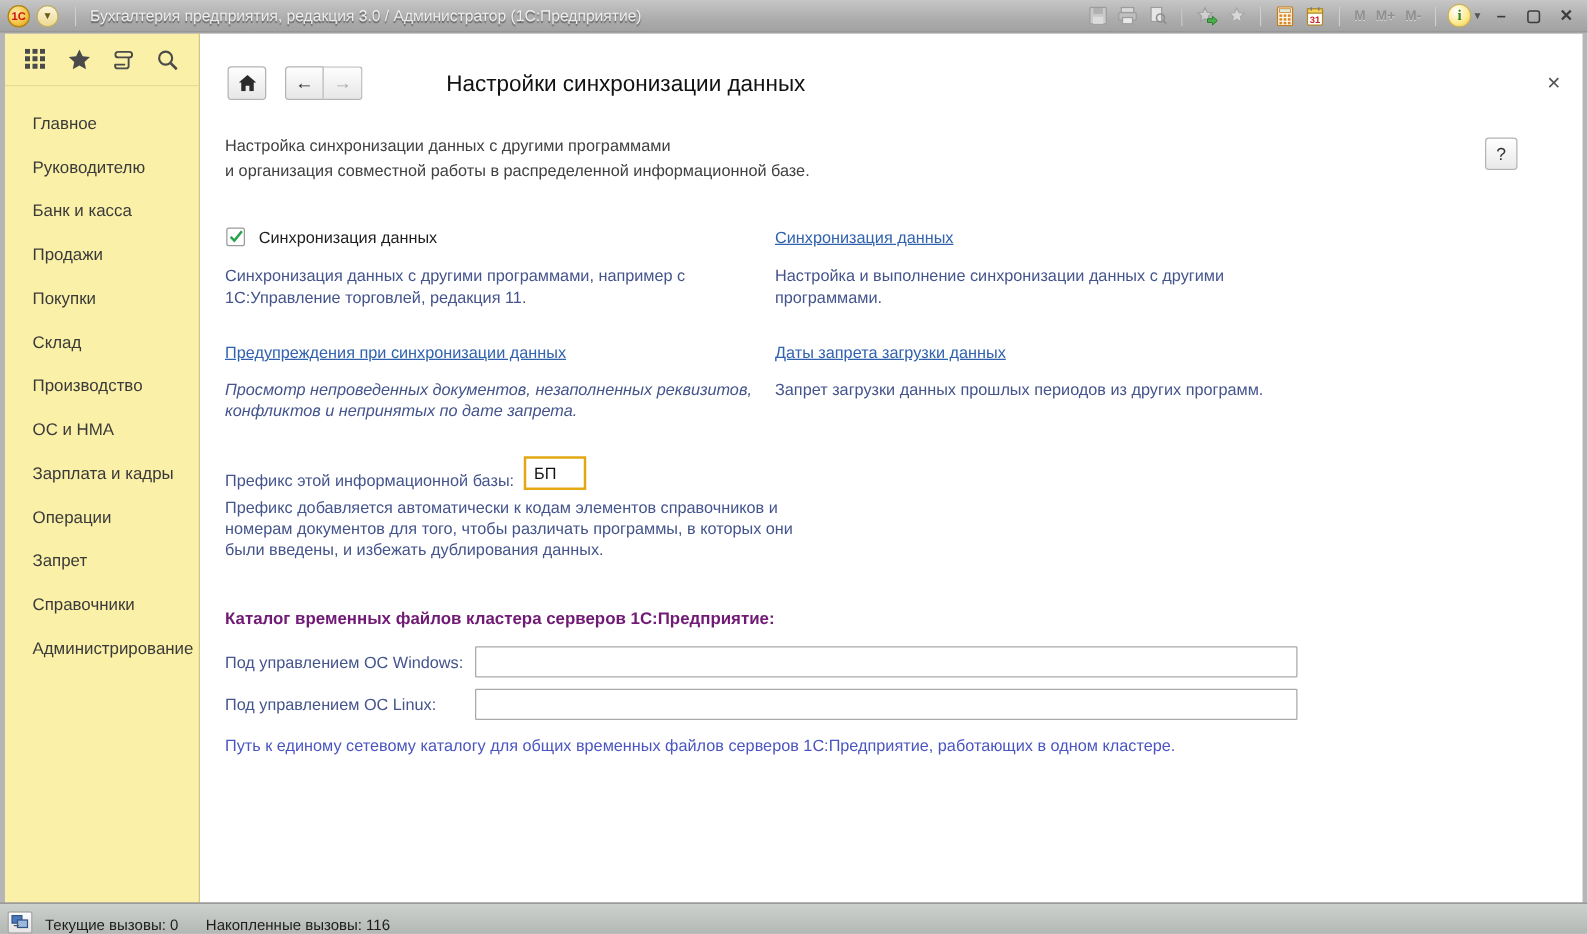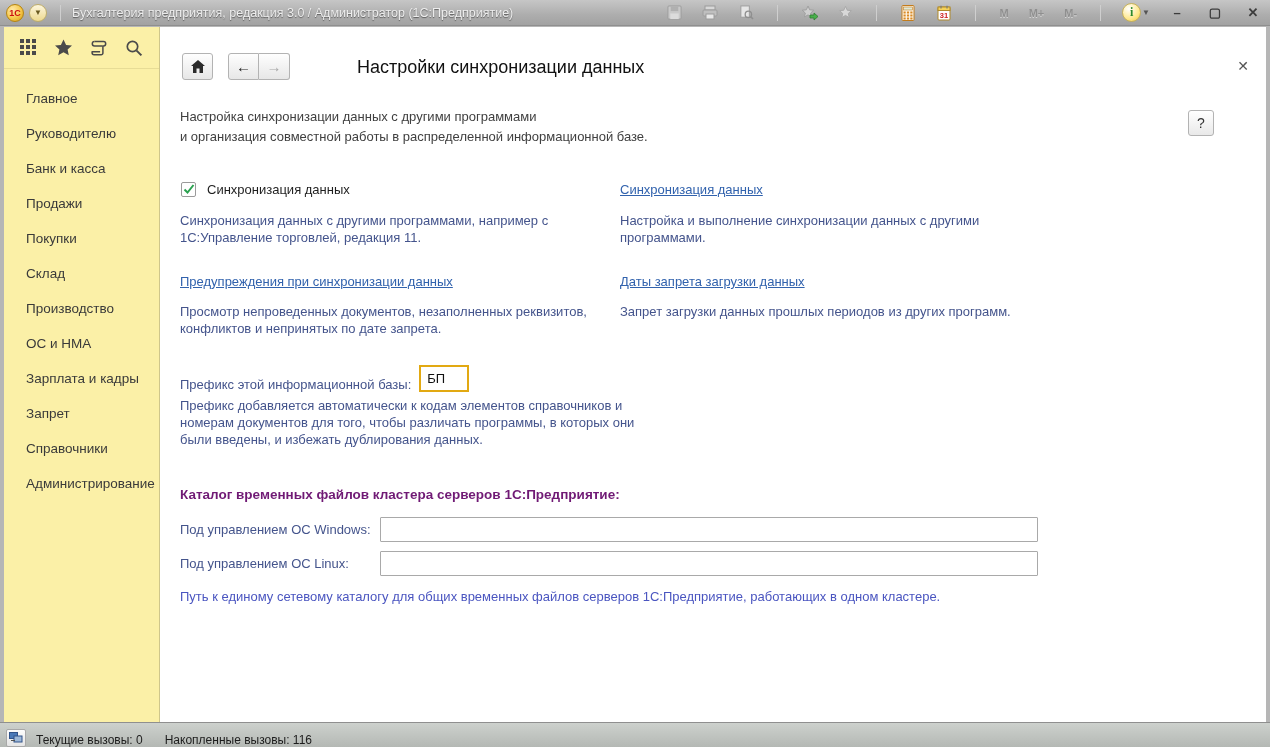--- a/index.html
+++ b/index.html
@@ -24,21 +24,21 @@
     margin-right:5px;
   }
   .menu-drop {
     width:18px; height:18px; border-radius:50%;
     background:linear-gradient(#fdf6dd,#edd98f); border:1px solid #bfae6a;
     color:#6a5a20; font-size:8px; display:flex; align-items:center; justify-content:center;
     margin-right:8px;
   }
   .tb-sep { width:1px; height:16px; background:#939393; border-right:1px solid #cfcfcf; margin:0 5px; }
   .tb-title { color:#ededed; font-size:12.5px; text-shadow:0 1px 1px rgba(60,60,60,.7); margin-left:6px; white-space:nowrap; }
-  .tb-right { margin-left:auto; display:flex; align-items:center; gap:16px; }
+  .tb-right { margin-left:auto; display:flex; align-items:center; gap:4px; }
   .tb-ico { width:20px; height:20px; display:flex; align-items:center; justify-content:center; border-radius:2px; }
   .tb-ico svg { display:block; }
   .mem { font-size:11px; font-weight:bold; color:#8f8f8f; text-shadow:0 1px 0 #d5d5d5; padding:0 2px; }
   .info-btn {
     width:19px; height:19px; border-radius:50%;
     background:radial-gradient(circle at 35% 28%, #ffffff, #ffe98e 60%, #f2c93e);
     border:1px solid #c8b258; color:#2c8a2c; font-weight:bold; font-size:12px;
     display:flex; align-items:center; justify-content:center; font-family:"Liberation Serif",serif;
   }
   .info-caret { font-size:8px; color:#555; margin-left:1px; }
@@ -242,20 +242,21 @@
   <div class="menu-list">
     <div class="menu-item">Главное</div>
     <div class="menu-item">Руководителю</div>
     <div class="menu-item">Банк и касса</div>
     <div class="menu-item">Продажи</div>
     <div class="menu-item">Покупки</div>
     <div class="menu-item">Склад</div>
     <div class="menu-item">Производство</div>
     <div class="menu-item">ОС и НМА</div>
     <div class="menu-item">Зарплата и кадры</div>
+    <div class="menu-item">Операции</div>
     <div class="menu-item">Запрет</div>
     <div class="menu-item">Справочники</div>
     <div class="menu-item">Администрирование</div>
   </div>
 </div>
 
 <div class="content">
 
   <button class="navbtn" style="left:22px; top:26px;">
     <svg width="14" height="13" viewBox="0 0 14 13">
@@ -281,21 +282,21 @@
         </svg>
     </span>
     <span class="chk-label">Синхронизация данных</span>
   </div>
   <div class="pos desc" style="left:20px; top:185px; width:455px;">Синхронизация данных с другими программами, например с 1С:Управление торговлей, редакция 11.</div>
 
   <a class="pos link" style="left:460px; top:155px;">Синхронизация данных</a>
   <div class="pos desc" style="left:460px; top:185px; width:390px;">Настройка и выполнение синхронизации данных с другими программами.</div>
 
   <a class="pos link" style="left:20px; top:247px;">Предупреждения при синхронизации данных</a>
-  <div class="pos desc" style="left:20px; top:276px; width:455px;">Просмотр непроведенных документов, незаполненных реквизитов, конфликтов и непринятых по дате запрета.</div>
+  <div class="pos desc" style="left:20px; top:276px; width:455px;font-style:italic;">Просмотр непроведенных документов, незаполненных реквизитов, конфликтов и непринятых по дате запрета.</div>
 
   <a class="pos link" style="left:460px; top:247px;">Даты запрета загрузки данных</a>
   <div class="pos desc" style="left:460px; top:276px; width:420px;">Запрет загрузки данных прошлых периодов из других программ.</div>
 
   <div class="prefix-row">
     <span class="prefix-label">Префикс этой информационной базы:</span>
     <input class="prefix-input" value="БП" style="">
   </div>
   <div class="pos desc" style="left:20px; top:370px; width:465px;">Префикс добавляется автоматически к кодам элементов справочников и номерам документов для того, чтобы различать программы, в которых они были введены, и избежать дублирования данных.</div>
 

